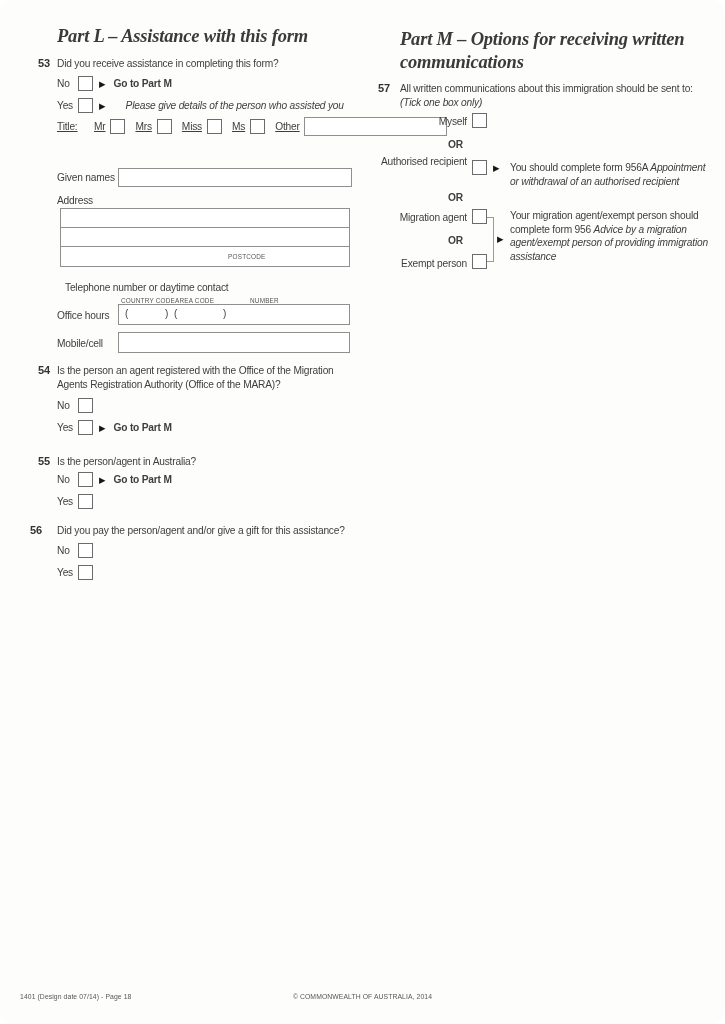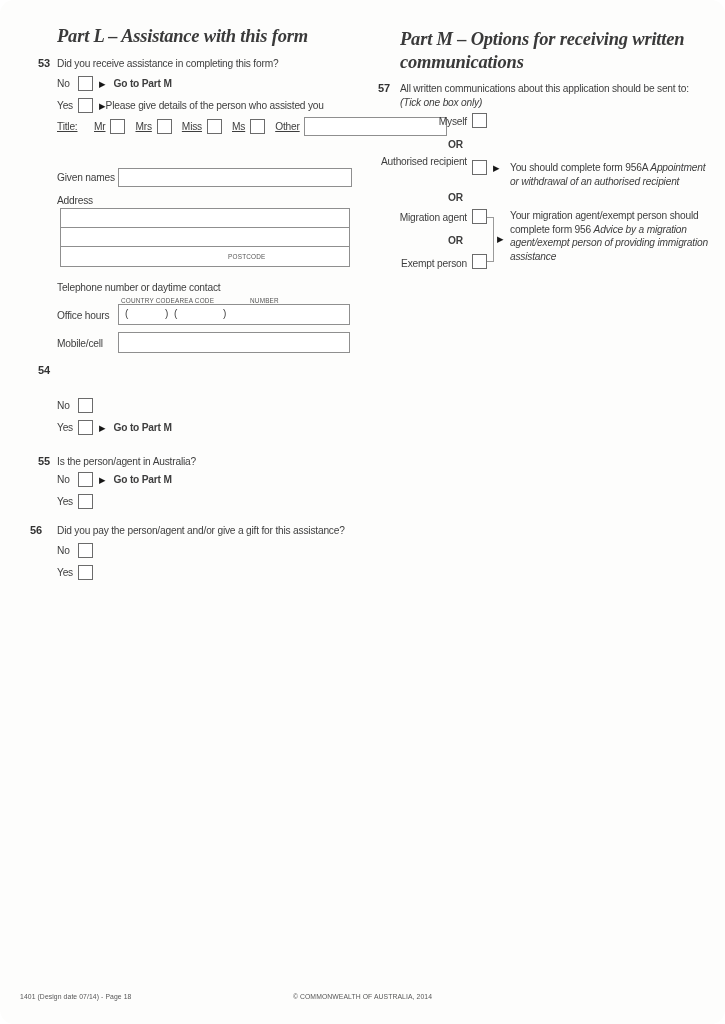--- a/index.html
+++ b/index.html
@@ -23,21 +23,21 @@
   .row { position:absolute; display:flex; align-items:center; height:17px; }
   .optlabel { width:21px; flex:0 0 21px; }
   .cb {
     width:15px; height:15px; flex:0 0 15px;
     border:1px solid #6b6b6b; background:#fff;
   }
   .cb-abs { position:absolute; width:15px; height:15px; border:1px solid #6b6b6b; background:#fff; }
   .arrow { font-family:"DejaVu Sans", sans-serif; font-size:8.5px; color:#161616; margin-left:6px; letter-spacing:0; }
   .arrow-abs { position:absolute; font-family:"DejaVu Sans", sans-serif; font-size:8.5px; color:#161616; letter-spacing:0; }
   .action { font-weight:bold; margin-left:8px; white-space:nowrap; }
-  .plain-action { margin-left:0; white-space:nowrap; }
+  .plain-action { margin-left:20px; white-space:nowrap;font-style:italic; }
   .tbox {
     border:1px solid #8f8f8f; background:#fff; height:19px;
     font:inherit; color:inherit; padding:0 4px; outline:none;
   }
   .fieldrow { position:absolute; display:flex; align-items:center; }
   .fieldrow .flabel { flex:0 0 61px; }
   .fieldrow .tbox { flex:1; }
   .titlerow { position:absolute; display:flex; align-items:center; }
   .titlerow .t-cap { flex:0 0 37px; }
   .titlerow .t-opt { margin-right:5px; }
@@ -102,37 +102,38 @@
 
   <div class="qtext" style="left:57px; top:194px;">Address</div>
   <div class="addr-box" style="left:60px; top:208px; width:290px;">
     <div class="addr-row"></div>
     <div class="addr-row"></div>
     <div class="addr-row">
       <span class="smallcap" style="left:58%; top:6px; position:absolute;">POSTCODE</span>
     </div>
   </div>
 
-  <div class="qtext nowrap" style="left:57px; top:281px;text-align:center;">Telephone number or daytime contact</div>
+  <div class="qtext nowrap" style="left:65px; top:281px;text-align:center;">Telephone number or daytime contact</div>
   <span class="smallcap" style="left:121px; top:297px;">COUNTRY CODE</span>
   <span class="smallcap" style="left:175px; top:297px;">AREA CODE</span>
   <span class="smallcap" style="left:250px; top:297px;">NUMBER</span>
 
   <div class="qtext" style="left:57px; top:309px;">Office hours</div>
   <div class="addr-box" style="left:118px; top:304px; width:232px; height:21px;">
     <span class="paren" style="left:6px;">(</span>
     <span class="paren" style="left:46px;">)</span>
     <span class="paren" style="left:55px;">(</span>
     <span class="paren" style="left:104px;">)</span>
   </div>
 
   <div class="qtext" style="left:57px; top:337px;">Mobile/cell</div>
   <div class="addr-box" style="left:118px; top:332px; width:232px; height:21px;"></div>
 
   <div class="qnum" style="left:38px; top:364px;">54</div>
+  <div class="qtext" style="left:57px; top:364px; width:300px;">Is the person an agent registered with the Office of the Migration Agents Registration Authority (Office of the MARA)?</div>
   <div class="row" style="left:57px; top:397px; width:295px;">
     <span class="optlabel">No</span>
     <span class="cb"></span>
   </div>
   <div class="row" style="left:57px; top:419px; width:295px;">
     <span class="optlabel">Yes</span>
     <span class="cb"></span>
     <span class="arrow">▶</span>
     <span class="action">Go to Part M</span>
   </div>
@@ -157,21 +158,21 @@
     <span class="cb"></span>
   </div>
   <div class="row" style="left:57px; top:564px; width:295px;">
     <span class="optlabel">Yes</span>
     <span class="cb"></span>
   </div>
 
   <div class="part-title" style="left:400px; top:28px; width:300px;">Part M – Options for receiving written communications</div>
 
   <div class="qnum" style="left:378px; top:82px;">57</div>
-  <div class="qtext nowrap" style="left:400px; top:82px;">All written communications about this application should be sent to:</div>
+  <div class="qtext nowrap" style="left:400px; top:82px;">All written communications about this immigration should be sent to:</div>
   <div class="qtext it nowrap" style="left:400px; top:96px;">(Tick one box only)</div>
 
   <div class="rlabel" style="top:116px;">Myself</div>
   <div class="cb-abs" style="left:472px; top:113px;"></div>
 
   <div class="or" style="left:448px; top:139px;">OR</div>
 
   <div class="rlabel" style="top:156px;">Authorised recipient</div>
   <div class="cb-abs" style="left:472px; top:160px;"></div>
   <span class="arrow-abs" style="left:493px; top:163px;">▶</span>

